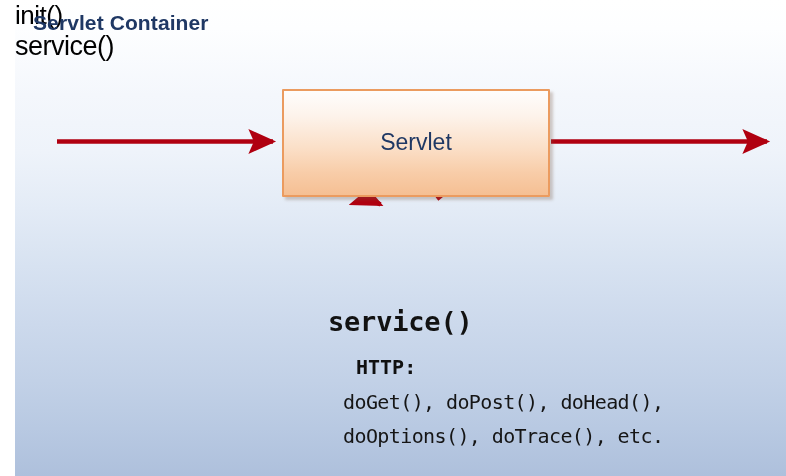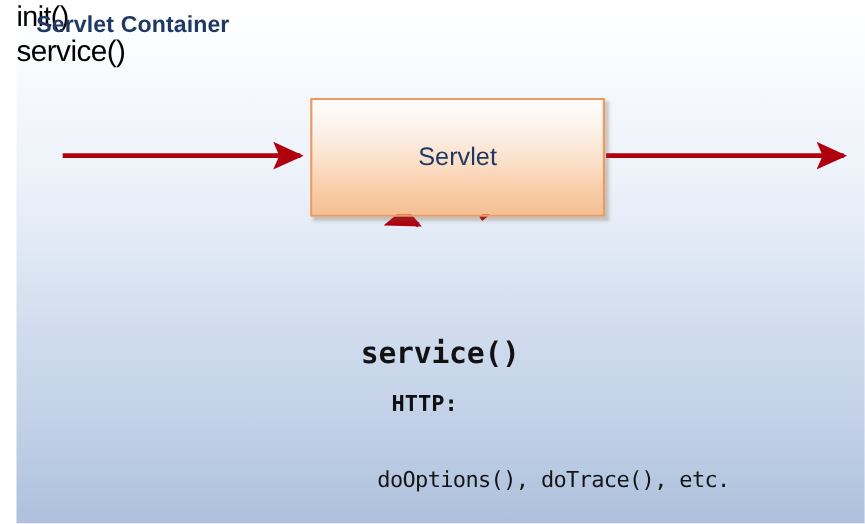--- a/index.html
+++ b/index.html
@@ -149,16 +149,17 @@
   </svg>
 
   <div id="servlet-box">
     <div class="box-line">Servlet</div>
   </div>
 
   <div id="service-label" class="mono-label">service()</div>
 
   <div id="http-label">HTTP:</div>
 
+  <div id="http-line-1" class="http-method-line">doGet(), doPost(), doHead(),</div>
 
   <div id="http-line-2" class="http-method-line">doOptions(), doTrace(), etc.</div>
 
 </div>
 
 </body></html>

